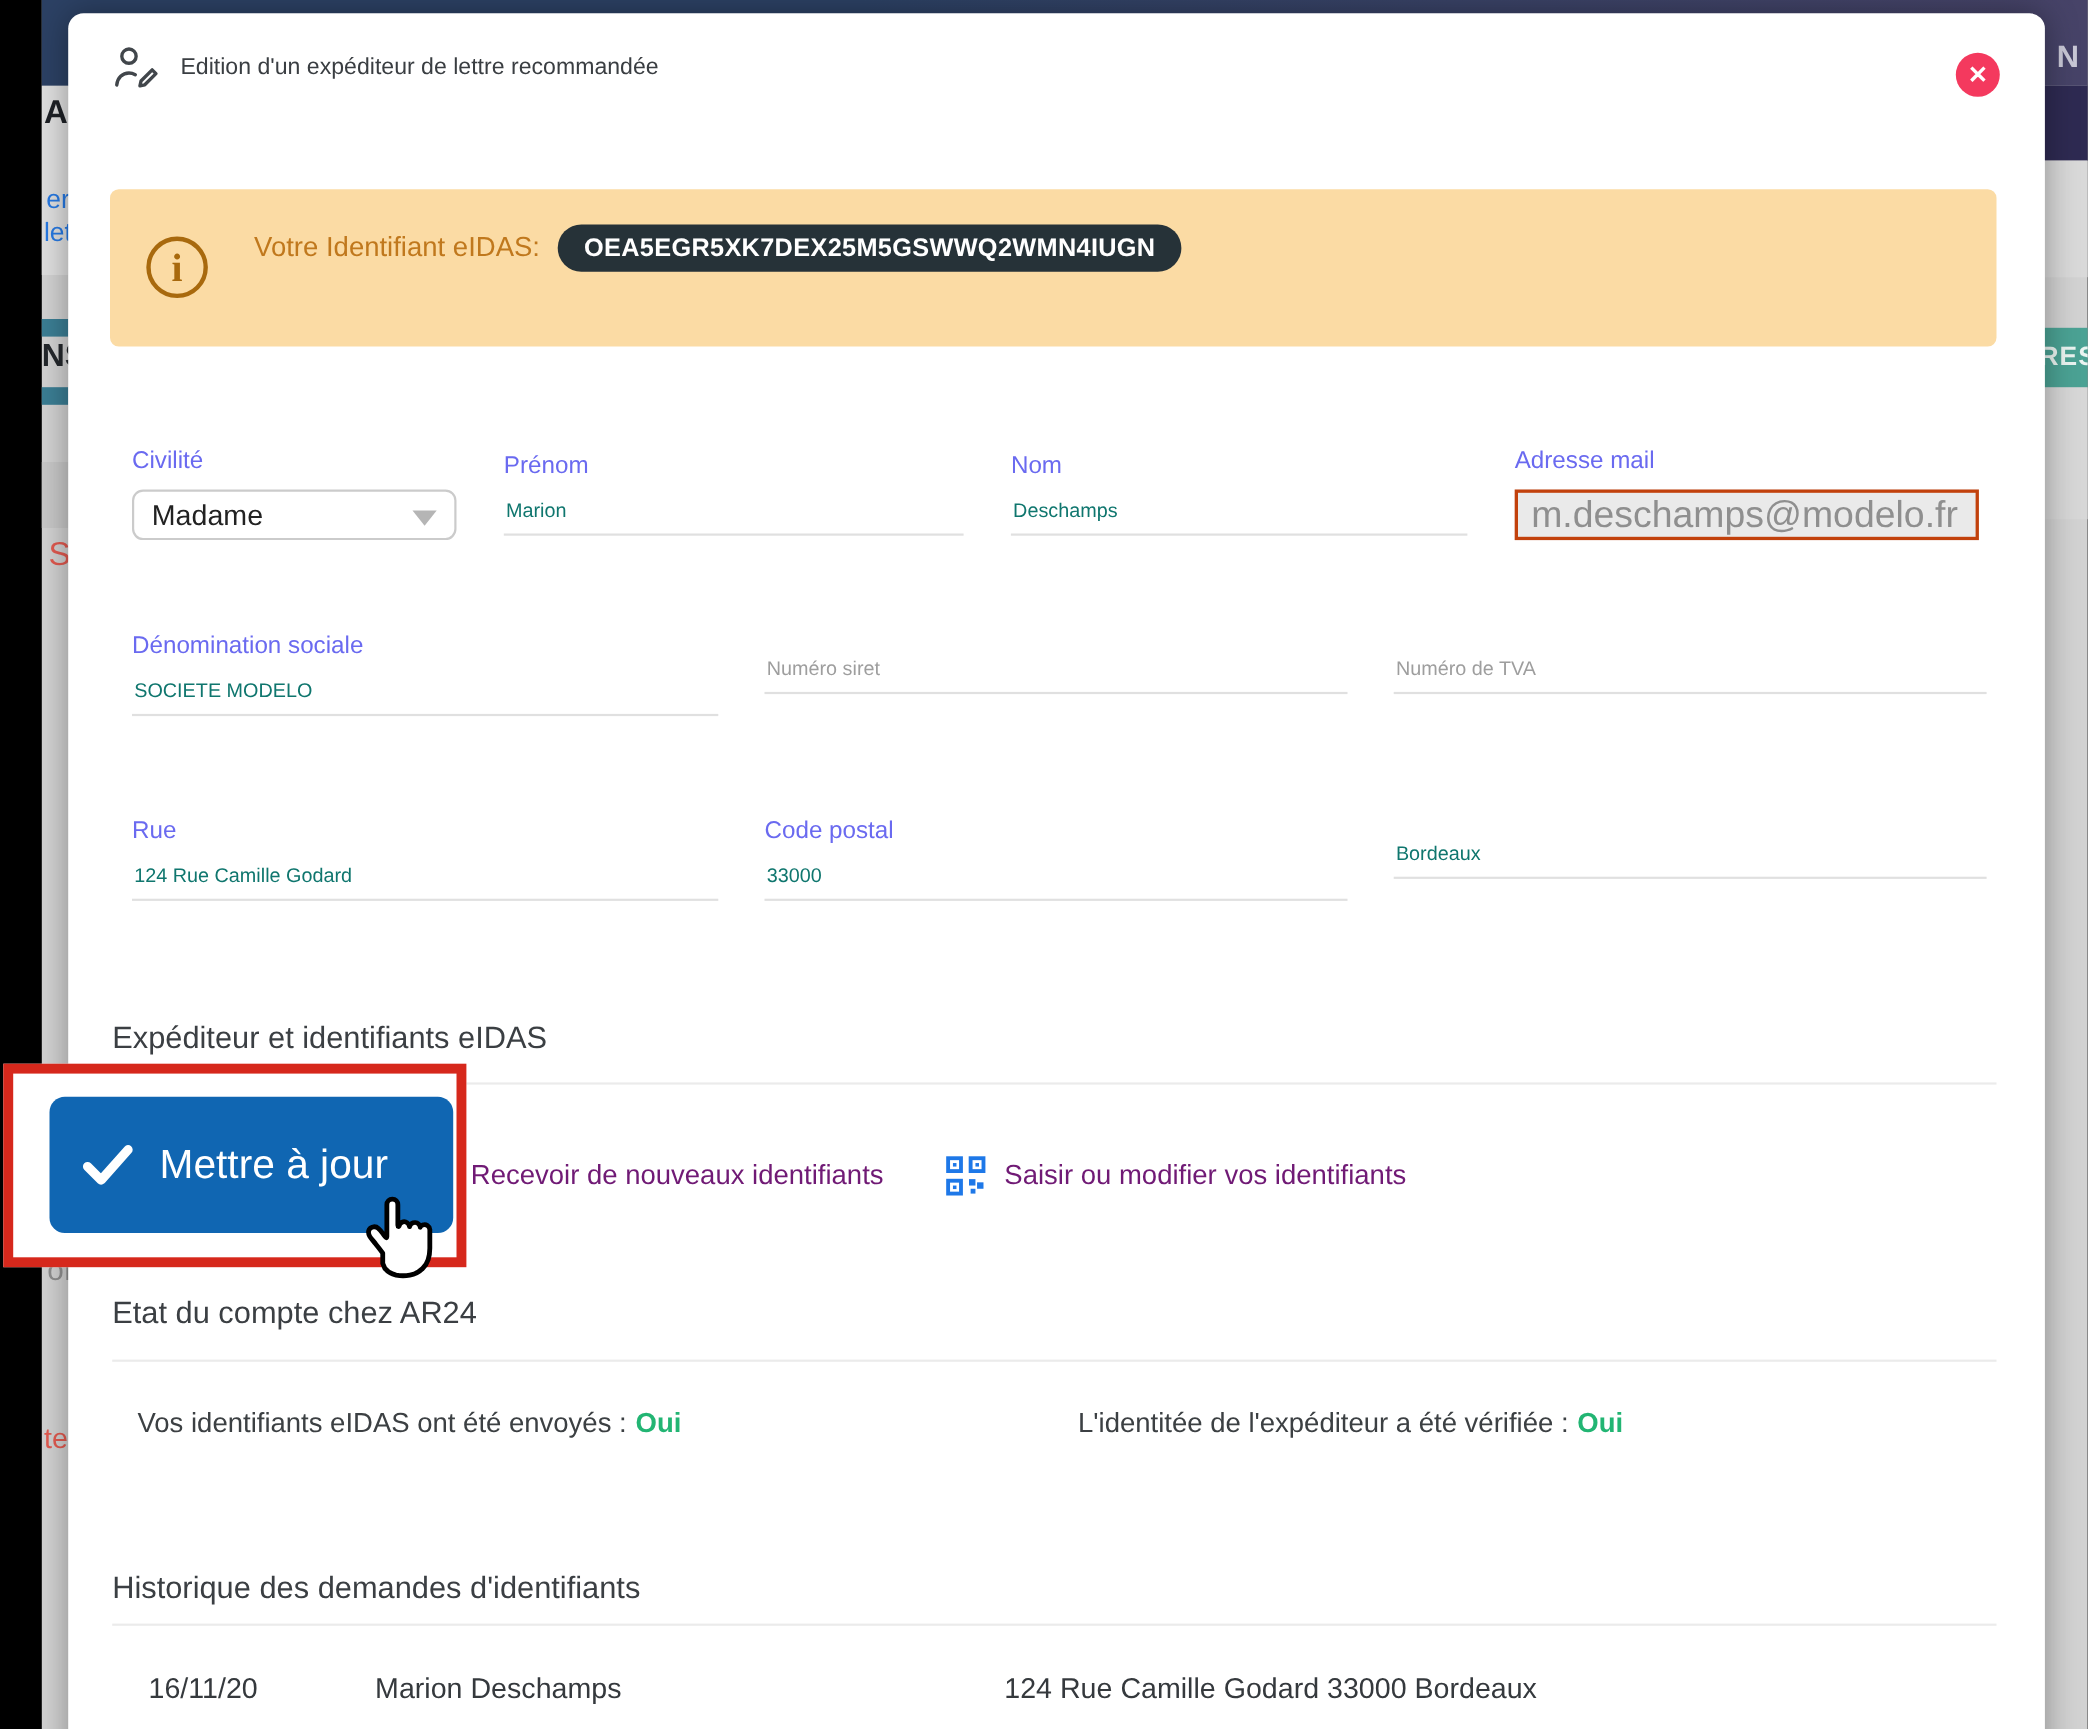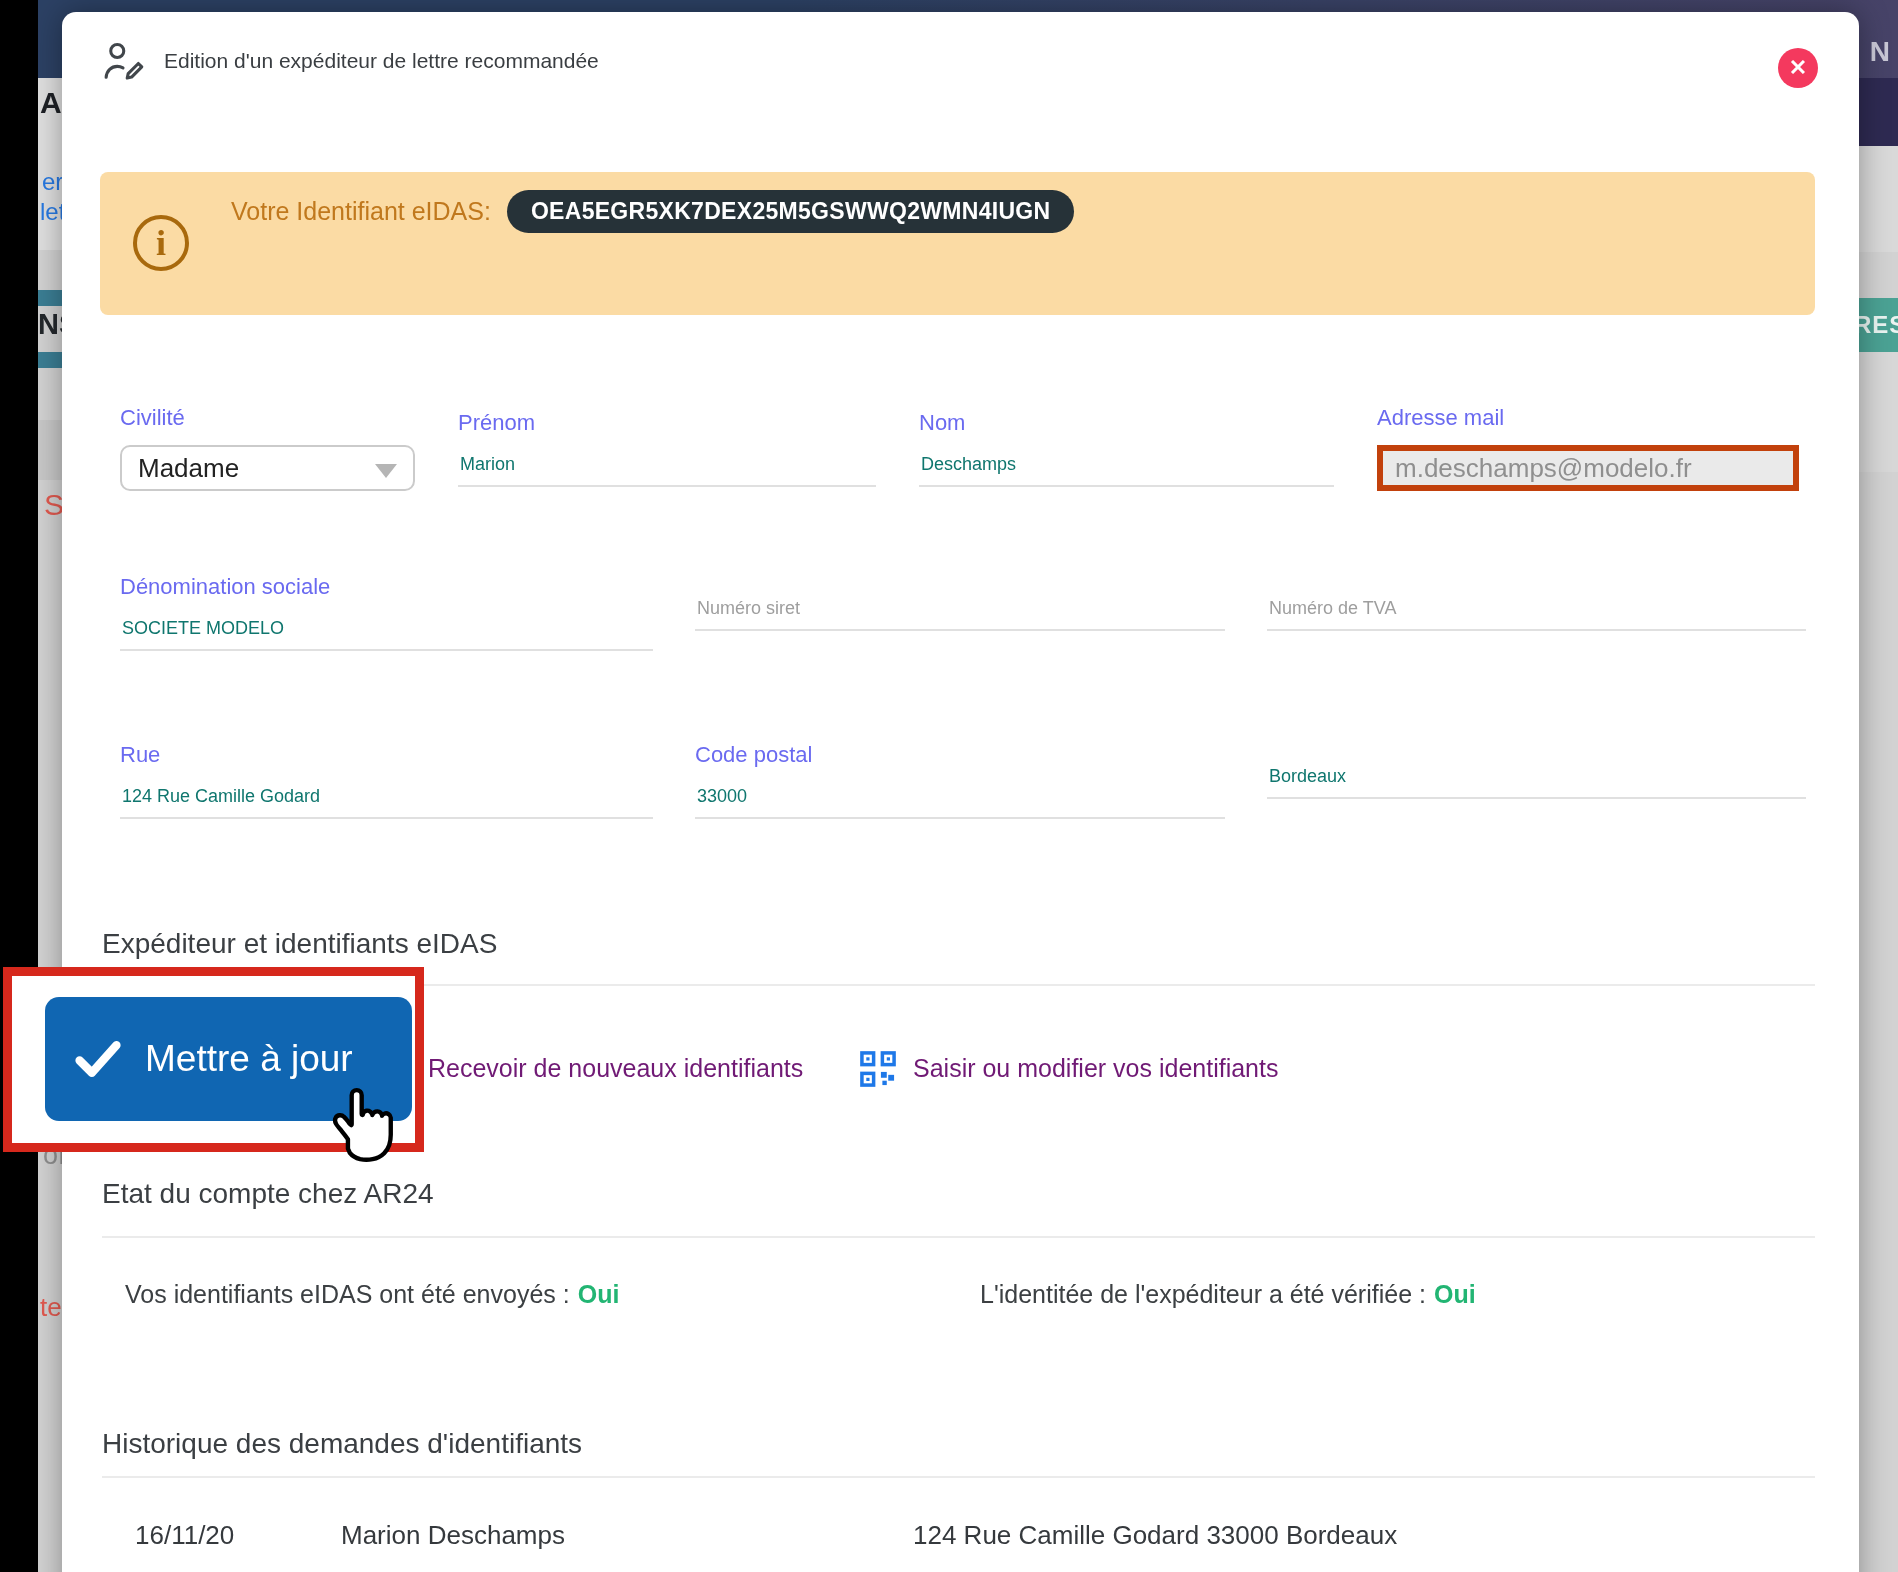--- a/index.html
+++ b/index.html
@@ -41,41 +41,41 @@
   .modal-title { font-size:21px; color:#3a3e42; }
   .close-btn { position:absolute; left:1716px; top:36px; width:40px; height:40px; border-radius:50%;
                background:#f4395e; color:#fff; font-size:22px; font-weight:bold;
                display:flex; align-items:center; justify-content:center; cursor:pointer; }
 
   .banner { position:absolute; left:38px; top:160px; width:1715px; height:143px;
             background:#fbdba4; border-radius:8px; }
   .banner-icon { position:absolute; left:33px; top:43px; width:56px; height:56px; border-radius:50%;
                  border:4px solid #a8690d; color:#a8690d; display:flex; align-items:center; justify-content:center;
                  font-family:"Liberation Serif", serif; font-size:36px; font-weight:bold; }
-  .banner-body { position:absolute; left:131px; top:16px; right:30px; color:#c0781d; }
+  .banner-body { position:absolute; left:131px; top:30px; right:30px; color:#c0781d; }
   .banner-line1 { display:flex; align-items:center; height:46px; font-size:25px; }
   .badge { margin-left:16px; background:#263238; color:#fff; font-size:23px; font-weight:bold;
            letter-spacing:.3px; padding:8px 24px; border-radius:22px; white-space:nowrap; }
   .banner-line2 { margin-top:8px; font-size:25px; }
 
   .form-row { position:absolute; left:58px; display:grid; }
   .row-1 { top:392px; grid-template-columns:295px 418px 415px 422px; column-gap:43px; }
   .row-2 { top:556px; grid-template-columns:533px 530px 539px; column-gap:42px; }
   .row-3 { top:724px; grid-template-columns:533px 530px 539px; column-gap:42px; }
   .field { display:flex; flex-direction:column; justify-content:center; min-height:88px; }
   .field-label { font-size:22px; color:#6a6af0; margin-bottom:14px; }
   .txt-input { border:none; border-bottom:2px solid #e0e0e0; font-family:"Liberation Sans",sans-serif;
                font-size:18px; color:#0f766e; padding:4px 2px 10px; background:transparent; outline:none; width:100%; }
   .txt-input::placeholder { color:#9e9e9e; }
   .select-box { height:46px; border:2px solid #cbcbcb; border-radius:10px; display:flex; align-items:center;
                 padding:0 16px; font-size:26px; color:#222; position:relative; cursor:pointer; }
   .select-arrow { position:absolute; right:16px; top:17px; width:0; height:0;
                   border-left:11px solid transparent; border-right:11px solid transparent;
                   border-top:14px solid #b5b5b5; }
-  .email-input { height:46px; background:#eaeaea; border:6px solid #c2410c; font-size:26px; color:#8f8f8f;
+  .email-input { height:46px; background:#eaeaea; border:3px solid #c2410c; font-size:34px; color:#8f8f8f;
                  padding:0 12px; font-family:"Liberation Sans",sans-serif; outline:none; width:100%; }
 
   .section-title { position:absolute; left:40px; font-size:28px; color:#3b3f43; }
   .divider { position:absolute; left:40px; width:1713px; height:2px; background:#ebebeb; }
   .t-exp  { top:916px; }  .d-exp  { top:972px; }
   .t-etat { top:1166px; } .d-etat { top:1224px; }
   .t-hist { top:1416px; } .d-hist { top:1464px; }
 
   .links-row { position:absolute; top:1038px; left:0; width:100%; height:40px; }
   .link { position:absolute; font-size:25px; color:#701a75; cursor:pointer; white-space:nowrap; }

